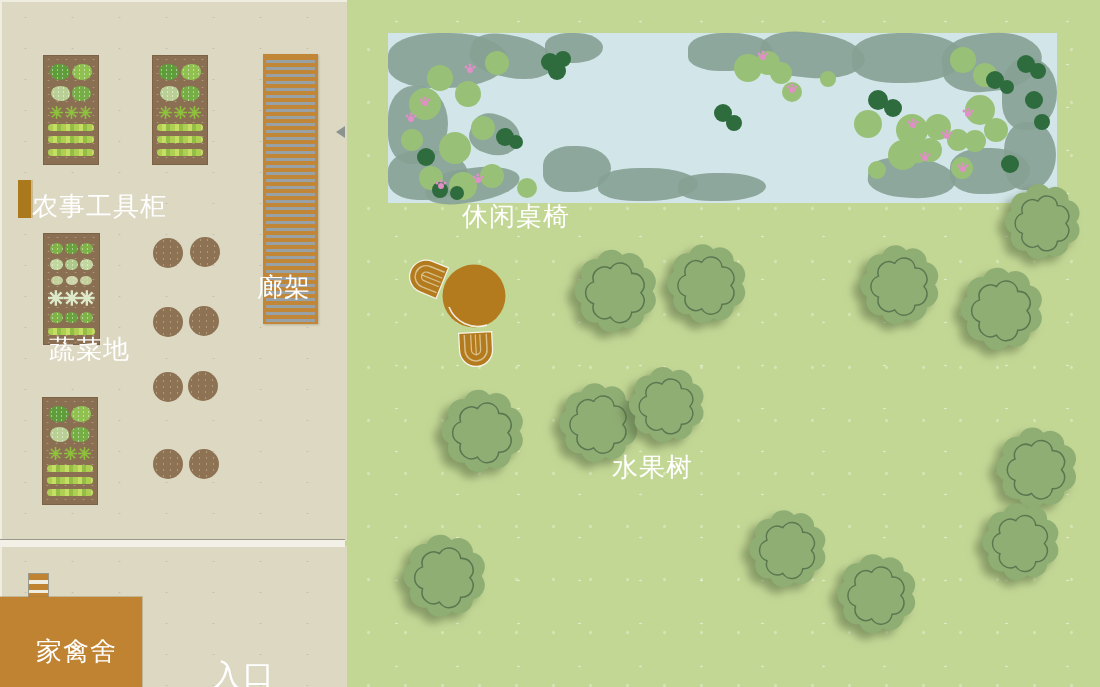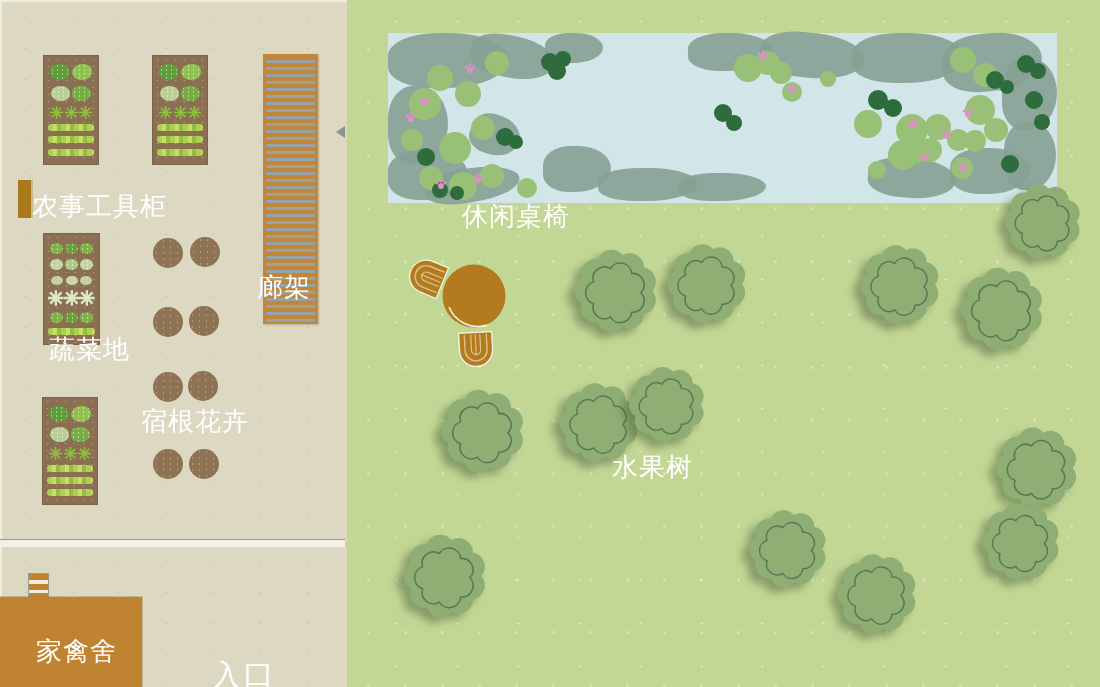--- a/index.html
+++ b/index.html
@@ -378,18 +378,17 @@
           <path d="M7,6 H43 V25 A18,18 0 0 1 7,25 Z" fill="#b47b1e" stroke="rgba(255,255,255,0.85)" stroke-width="1.4"></path>
           <path d="M13,8 V25 A12,12 0 0 0 37,25 V8" fill="none" stroke="#d8c08a" stroke-width="1.6"></path>
           <path d="M20,8 V25 A5,5 0 0 0 30,25 V8" fill="none" stroke="#d8c08a" stroke-width="1.4"></path>
           <path d="M25,8 V31" stroke="#d8c08a" stroke-width="1.3"></path>
         </svg></div>
     </div>
 
   <div class="label lbl-tool">农事工具柜</div>
   <div class="label lbl-pergola">廊架</div>
   <div class="label lbl-veg">蔬菜地</div>
-  <div class="label lbl-peren">宿根花卉</div>
   <div class="label lbl-poultry">家禽舍</div>
   <div class="label lbl-entrance">入口</div>
   <div class="label lbl-pond">休闲桌椅</div>
   <div class="label lbl-fruit">水果树</div>
 </div>
 
 </body></html>

